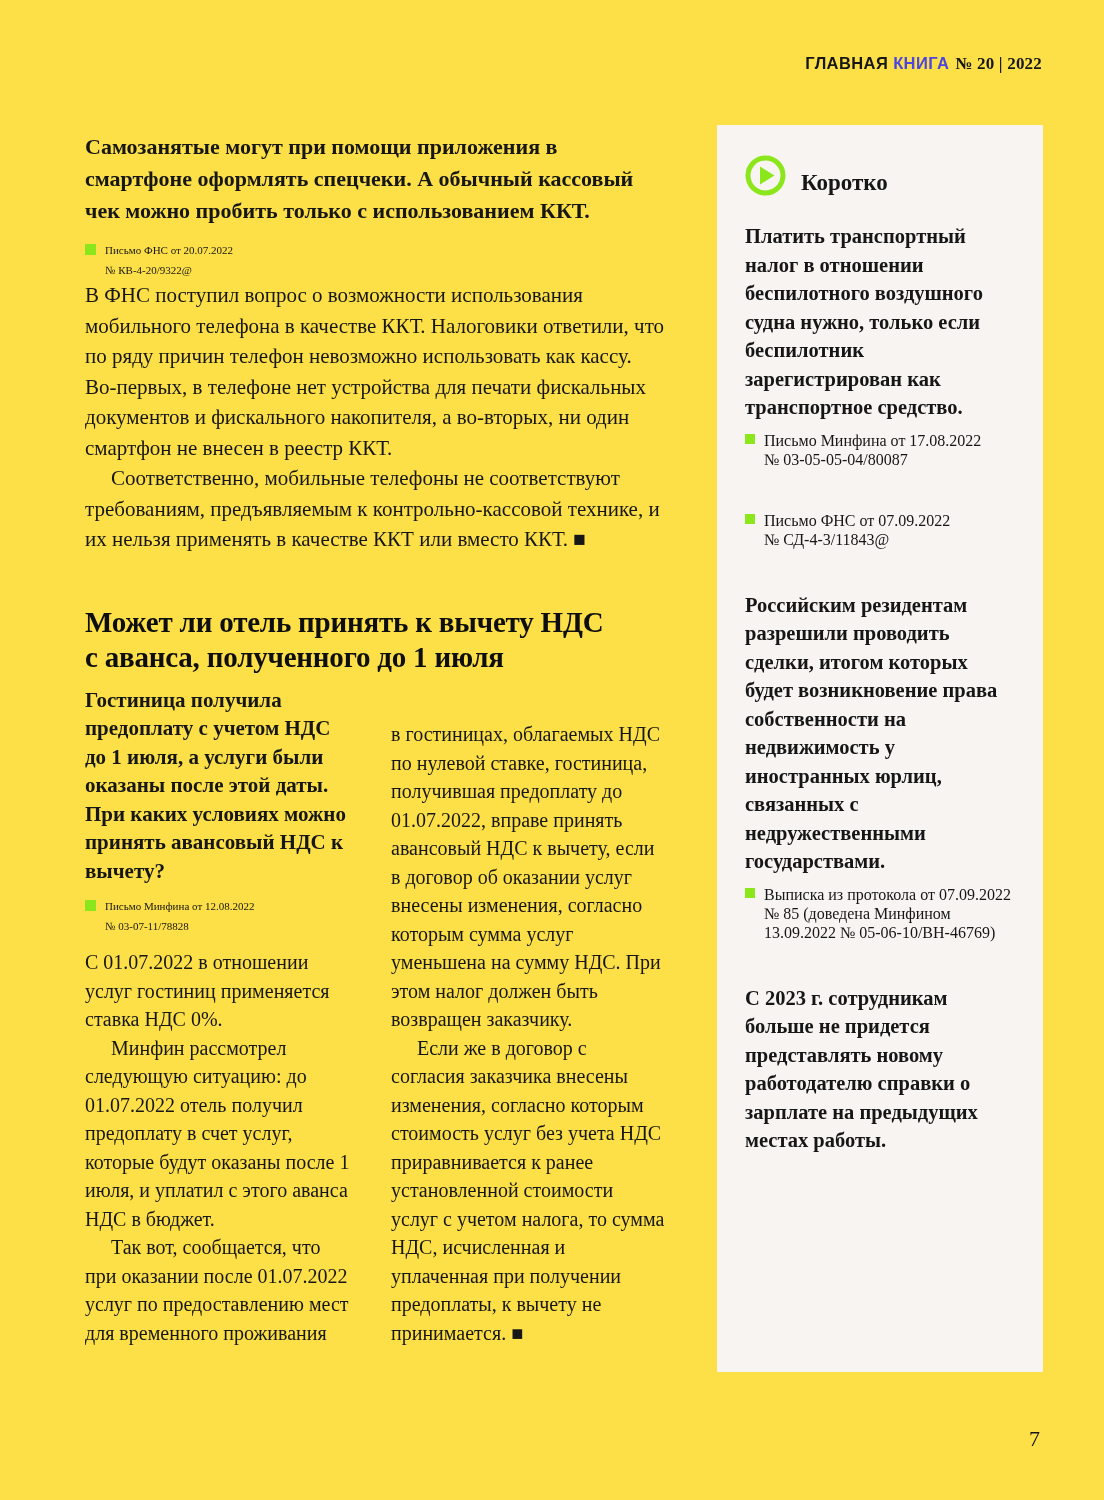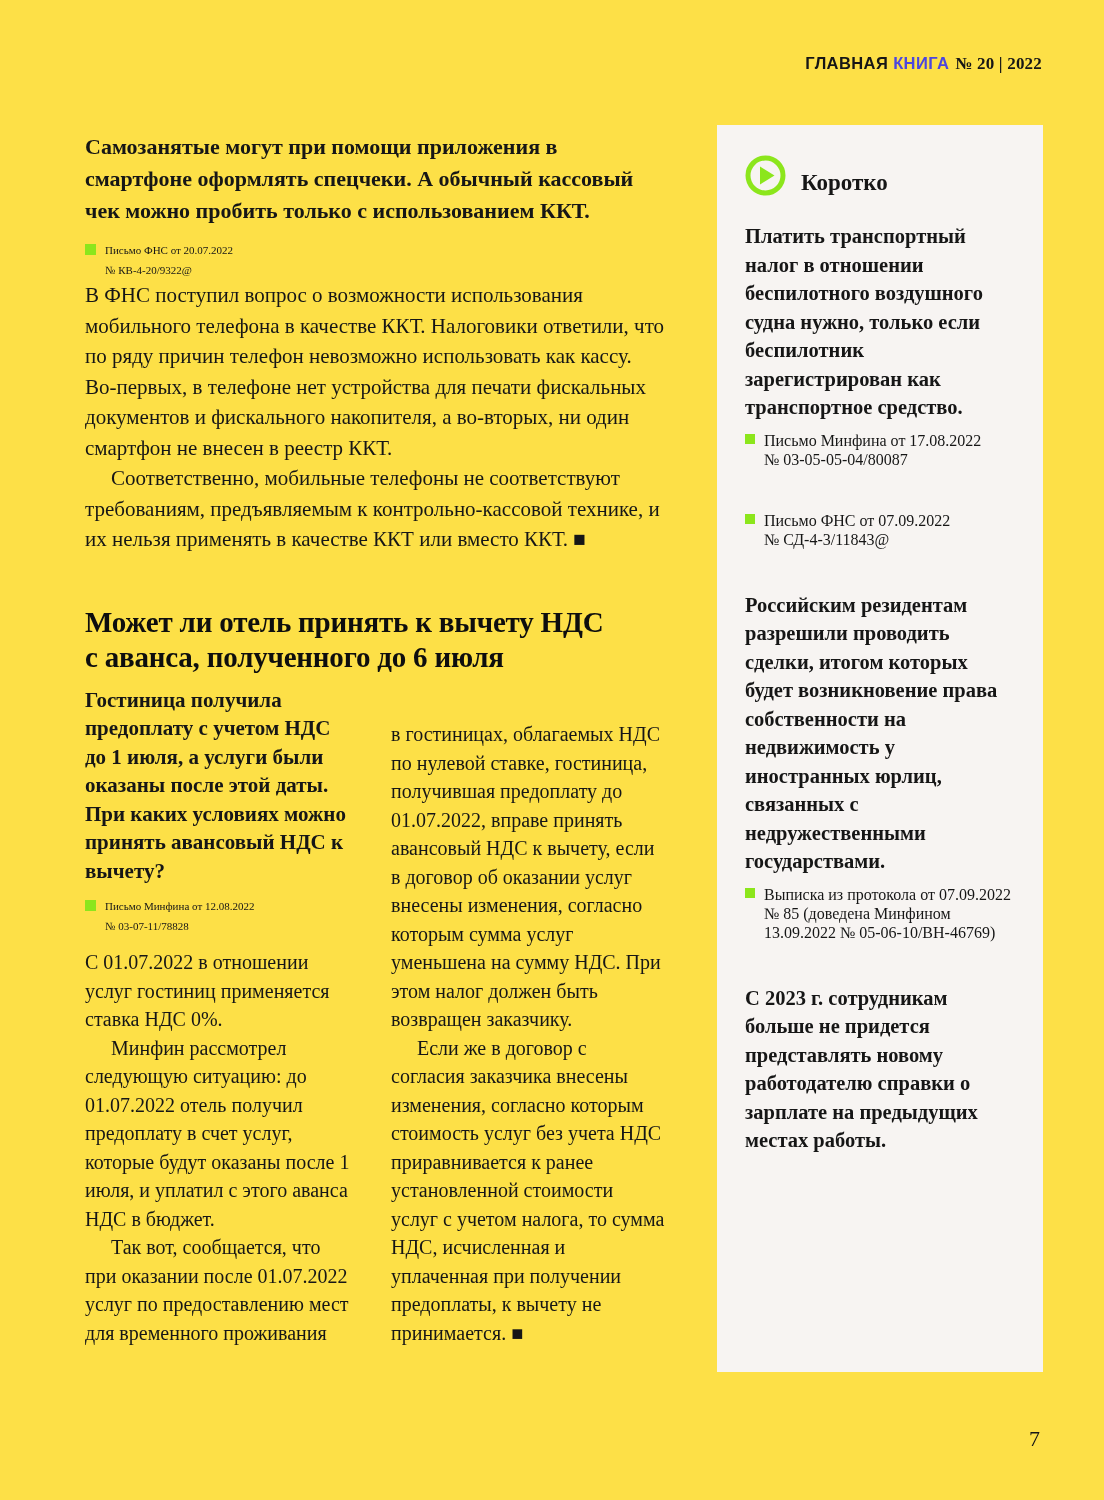--- a/index.html
+++ b/index.html
@@ -84,21 +84,21 @@
         <span class="bullet"></span>
         <span class="ref-text">Письмо ФНС от 20.07.2022
 № КВ-4-20/9322@</span>
       </div>
       <p class="body-p">В ФНС поступил вопрос о возможности использования мобильного телефона в качестве ККТ. Налоговики ответили, что по ряду причин телефон невозможно использовать как кассу. Во-первых, в телефоне нет устройства для печати фискальных документов и фискального накопителя, а во-вторых, ни один смартфон не внесен в реестр ККТ.</p>
       <p class="body-p indent">Соответственно, мобильные телефоны не соответствуют требованиям, предъявляемым к контрольно-кассовой технике, и их нельзя применять в качестве ККТ или вместо ККТ. ■</p>
     </article>
 
     <article class="article2">
       <h1 class="article-title">Может ли отель принять к вычету НДС
-с аванса, полученного до 6 июля</h1>
+с аванса, полученного до 1 июля</h1>
       <div class="cols">
         <div class="col-left">
           <p class="lead2">Гостиница получила предоплату с учетом НДС до 1 июля, а услуги были оказаны после этой даты. При каких условиях можно принять авансовый НДС к вычету?</p>
           <div class="ref">
             <span class="bullet"></span>
             <span class="ref-text">Письмо Минфина от 12.08.2022
 № 03-07-11/78828</span>
           </div>
           <p class="body-p">С 01.07.2022 в отношении услуг гостиниц применяется ставка НДС 0%.</p>
           <p class="body-p indent">Минфин рассмотрел следующую ситуацию: до 01.07.2022 отель получил предоплату в счет услуг, которые будут оказаны после 1 июля, и уплатил с этого аванса НДС в бюджет.</p>

